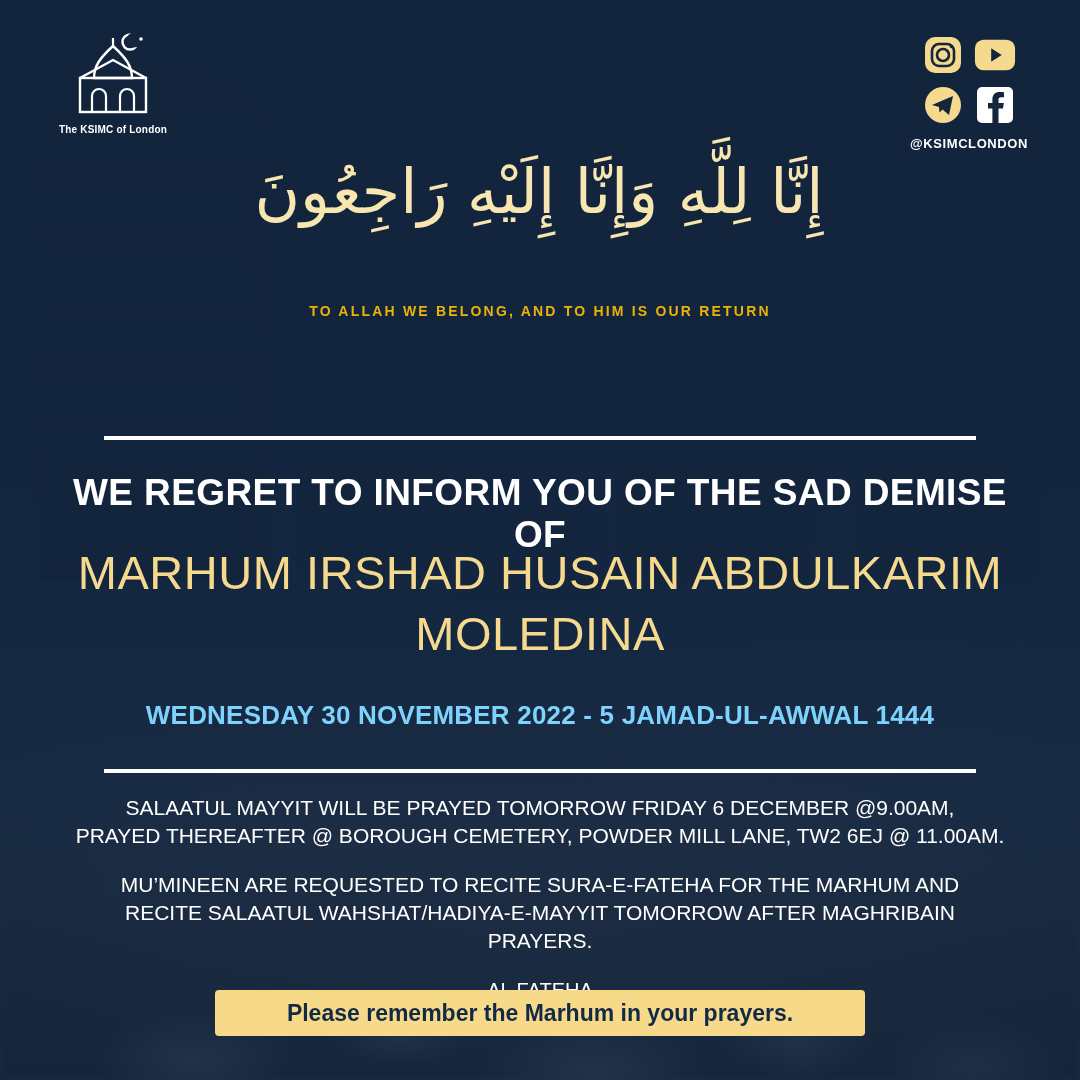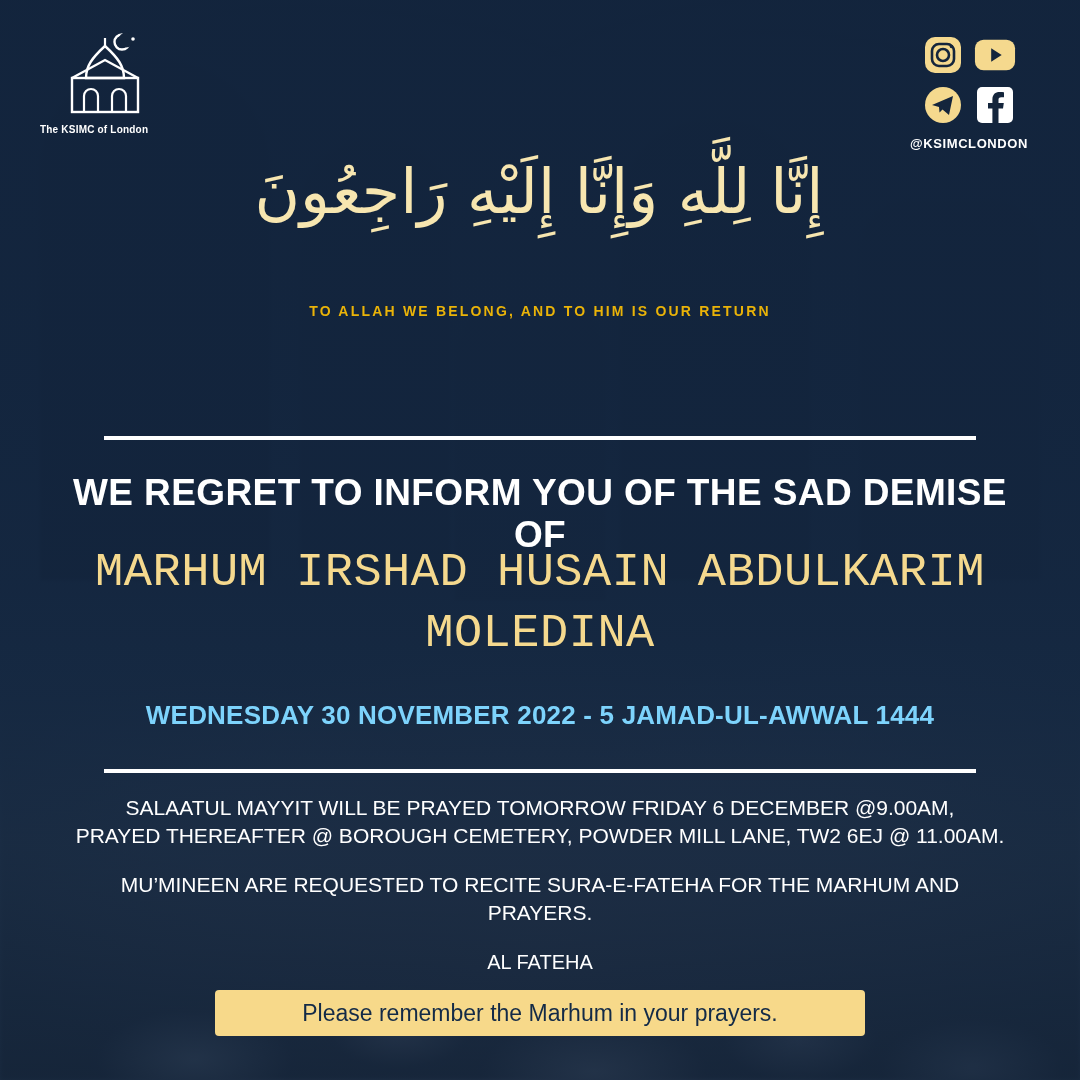--- a/index.html
+++ b/index.html
@@ -69,23 +69,24 @@
 
   .content {
     position: absolute;
     inset: 0;
     color: #ffffff;
   }
 
   
   .logo {
     position: absolute;
-    left: 40px;
+    left: 48px;
     top: 30px;
     width: 130px;
+    text-align: center;
   }
   .logo svg { display: block; margin: 0 auto; }
   .logo-text {
     margin-top: 2px;
     font-size: 10px;
     font-weight: bold;
     color: #ffffff;
     letter-spacing: 0.2px;
   }
 
@@ -165,21 +166,21 @@
     font-weight: bold;
     letter-spacing: 0.4px;
     color: #ffffff;
   }
   .marhum {
     position: absolute;
     top: 542px;
     left: 40px;
     right: 40px;
     text-align: center;
-    font-family: Liberation Mono, monospace;
+    font-family: Liberation Sans, sans-serif;
     font-size: 47px;
     line-height: 1.3;
     color: #f5d98e;
     letter-spacing: 0.5px;
   }
   .date {
     position: absolute;
     top: 700px;
     left: 40px;
     right: 40px;
@@ -213,21 +214,21 @@
     top: 990px;
     width: 650px;
     height: 46px;
     background: #f7d98a;
     border-radius: 4px;
     display: flex;
     align-items: center;
     justify-content: center;
     color: #132a47;
     font-size: 23px;
-    font-weight: normal;
+    font-weight: bold;
   }
 </style>
 </head>
 <body>
 
 <div class="canvas">
 
   <div class="bg">
     <div class="branch br-1"></div>
     <div class="branch br-2"></div>
@@ -302,20 +303,21 @@
     <div class="regret">WE REGRET TO INFORM YOU OF THE SAD DEMISE OF</div>
     <div class="marhum">MARHUM IRSHAD HUSAIN ABDULKARIM MOLEDINA</div>
     <div class="date">WEDNESDAY 30 NOVEMBER 2022 - 5 JAMAD-UL-AWWAL 1444</div>
 
     <div class="rule rule-bottom"></div>
 
     <div class="details">
       <p>SALAATUL MAYYIT WILL BE PRAYED TOMORROW FRIDAY 6 DECEMBER @9.00AM,</p>
       <p>PRAYED THEREAFTER @ BOROUGH CEMETERY, POWDER MILL LANE, TW2 6EJ @ 11.00AM.</p>
       <p class="para2">MU’MINEEN ARE REQUESTED TO RECITE SURA-E-FATEHA FOR THE MARHUM AND</p>
+      <p>RECITE SALAATUL WAHSHAT/HADIYA-E-MAYYIT TOMORROW AFTER MAGHRIBAIN</p>
       <p>PRAYERS.</p>
       <p class="alfateha">AL FATEHA</p>
     </div>
 
     <div class="cta">Please remember the Marhum in your prayers.</div>
 
   </div>
 </div>
 
 </body></html>

